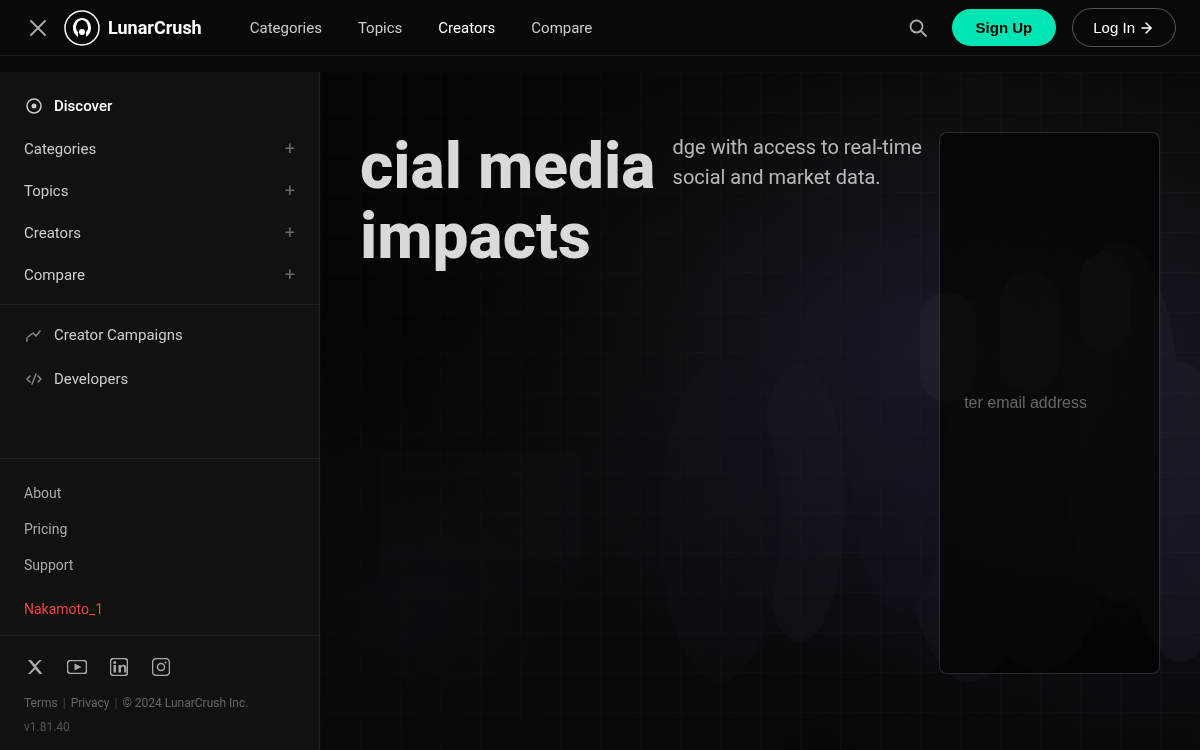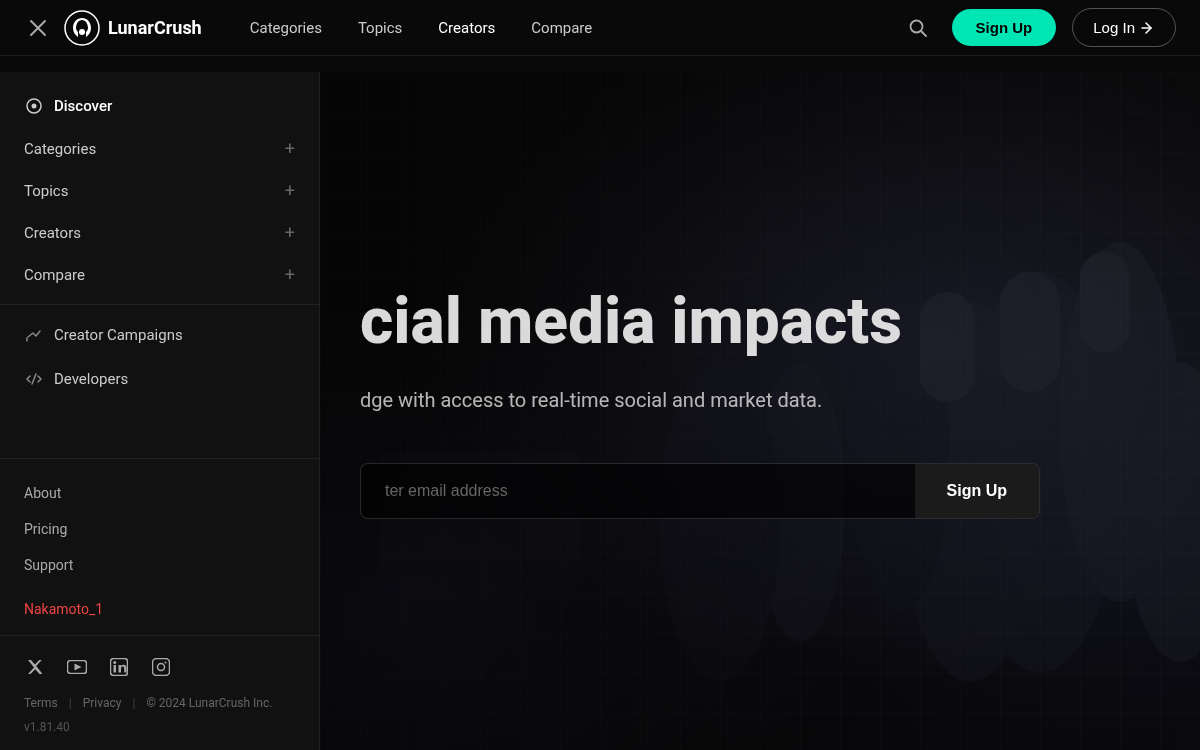--- a/index.html
+++ b/index.html
@@ -160,21 +160,21 @@
       display: flex; gap: 20px;
       padding: 12px 24px;
     }
     .social-icon {
       width: 22px; height: 22px;
       cursor: pointer;
       color: #aaa;
       display: flex; align-items: center; justify-content: center;
     }
     .sidebar-bottom-links {
-      display: flex; gap: 11px;
+      display: flex; gap: 5px;
       padding: 6px 24px;
       flex-wrap: wrap;
     }
     .sidebar-bottom-link {
       color: #666;
       font-size: 12px;
       cursor: pointer;
     }
     .sidebar-version {
       padding: 4px 24px 16px;
@@ -194,21 +194,21 @@
       inset: 0;
       background: linear-gradient(to right, rgba(0,0,0,0.5) 0%, rgba(0,0,0,0.2) 100%);
     }
 
     .hero-content {
       position: relative;
       z-index: 10;
       padding: 60px 40px 40px;
       height: 100%;
       display: flex;
-      flex-direction: column;
+      flex-direction: row;
       justify-content: center;
     }
 
     .hero-title {
       font-size: 64px;
       font-weight: 800;
       line-height: 1.1;
       color: rgba(255,255,255,0.85);
       margin-bottom: 28px;
       max-width: 780px;

